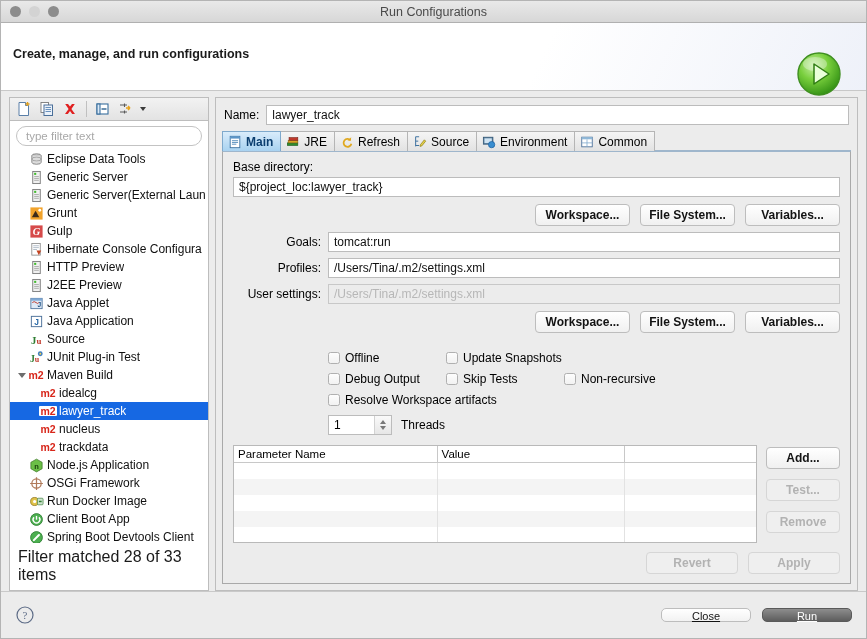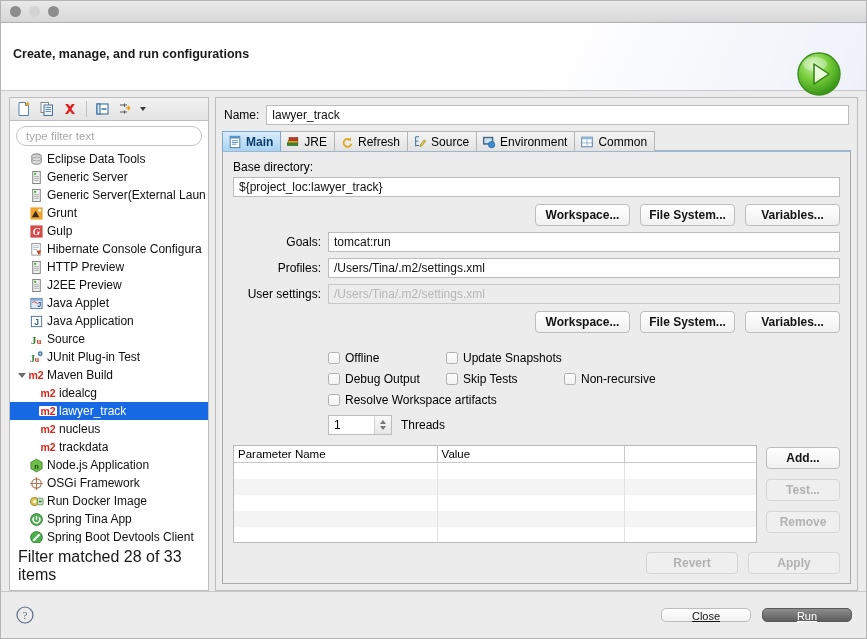--- a/index.html
+++ b/index.html
@@ -341,20 +341,21 @@
 <body>
 
 <div id="window">
 
   <div id="titlebar">
     <div class="traffic">
       <div class="tl-dot tl-close"></div>
       <div class="tl-dot tl-min"></div>
       <div class="tl-dot tl-max"></div>
     </div>
+    <div id="title-text">Run Configurations</div>
   </div>
 
   <div id="header">
     <div id="header-title">Create, manage, and run configurations</div>
     <div id="header-icon">
       <svg width="46" height="46" viewBox="0 0 46 46">
         <defs>
           <radialGradient id="gRun" cx="38%" cy="30%" r="75%">
             <stop offset="0%" stop-color="#c8f0a8"></stop>
             <stop offset="45%" stop-color="#79cf3d"></stop>
@@ -596,21 +597,21 @@
               <span class="lbl">Run Docker Image</span>
             </div>
             <div class="tree-row indent-1">
               <span class="ic">
                 <svg width="15" height="15" viewBox="0 0 16 16">
                   <circle cx="8" cy="8" r="6.3" fill="#4caf50" stroke="#2e7d32" stroke-width="0.9"></circle>
                   <path d="M8 4.2 V8.2" stroke="#fff" stroke-width="1.5"></path>
                   <path d="M5.3 5.6 a3.6 3.6 0 1 0 5.4 0" stroke="#fff" stroke-width="1.5" fill="none"></path>
                 </svg>
               </span>
-              <span class="lbl">Spring Tina App</span>
+              <span class="lbl">Client Boot App</span>
             </div>
             <div class="tree-row indent-1">
               <span class="ic">
                 <svg width="15" height="15" viewBox="0 0 16 16">
                   <circle cx="8" cy="8" r="6.3" fill="#4caf50" stroke="#2e7d32" stroke-width="0.9"></circle>
                   <path d="M5.2 10.8 L10.6 5.4" stroke="#fff" stroke-width="2.2" stroke-linecap="round"></path>
                 </svg>
               </span>
               <span class="lbl">Spring Boot Devtools Client</span>
             </div>

